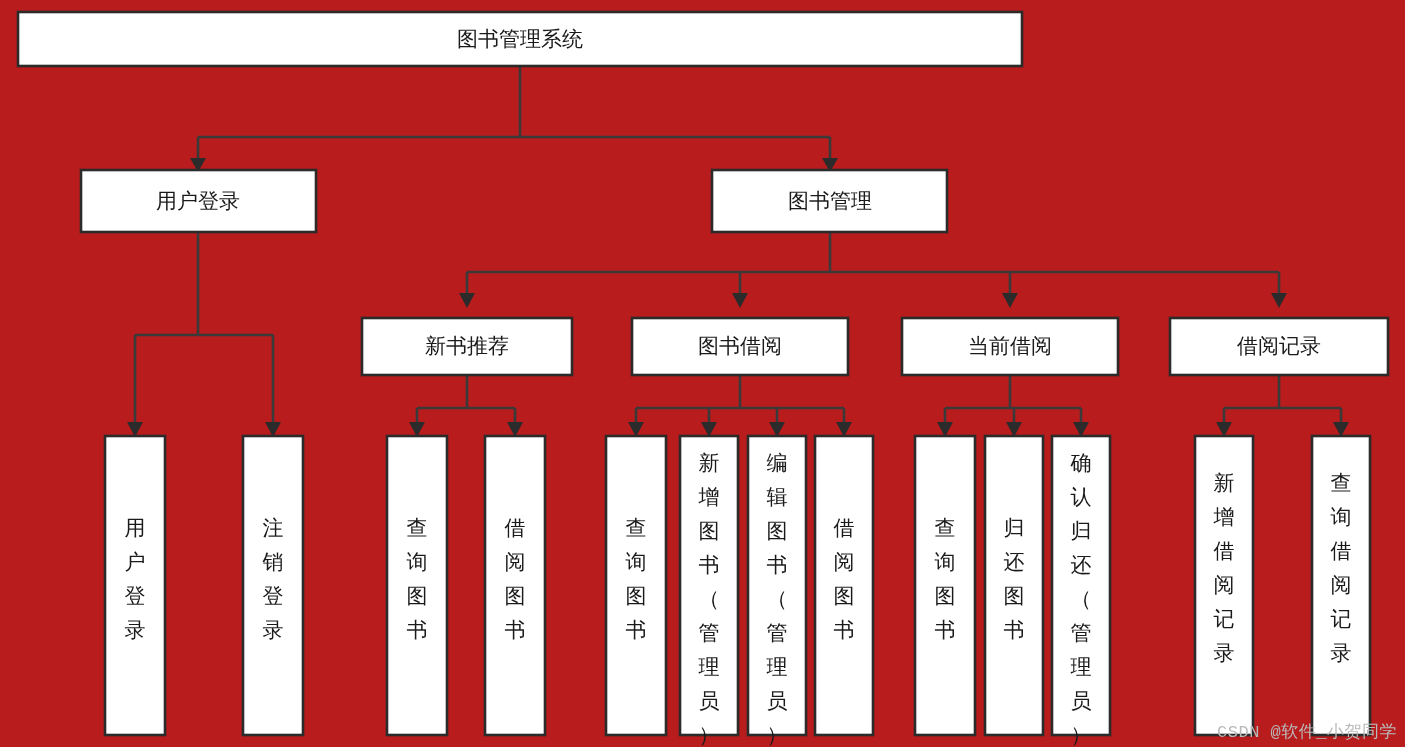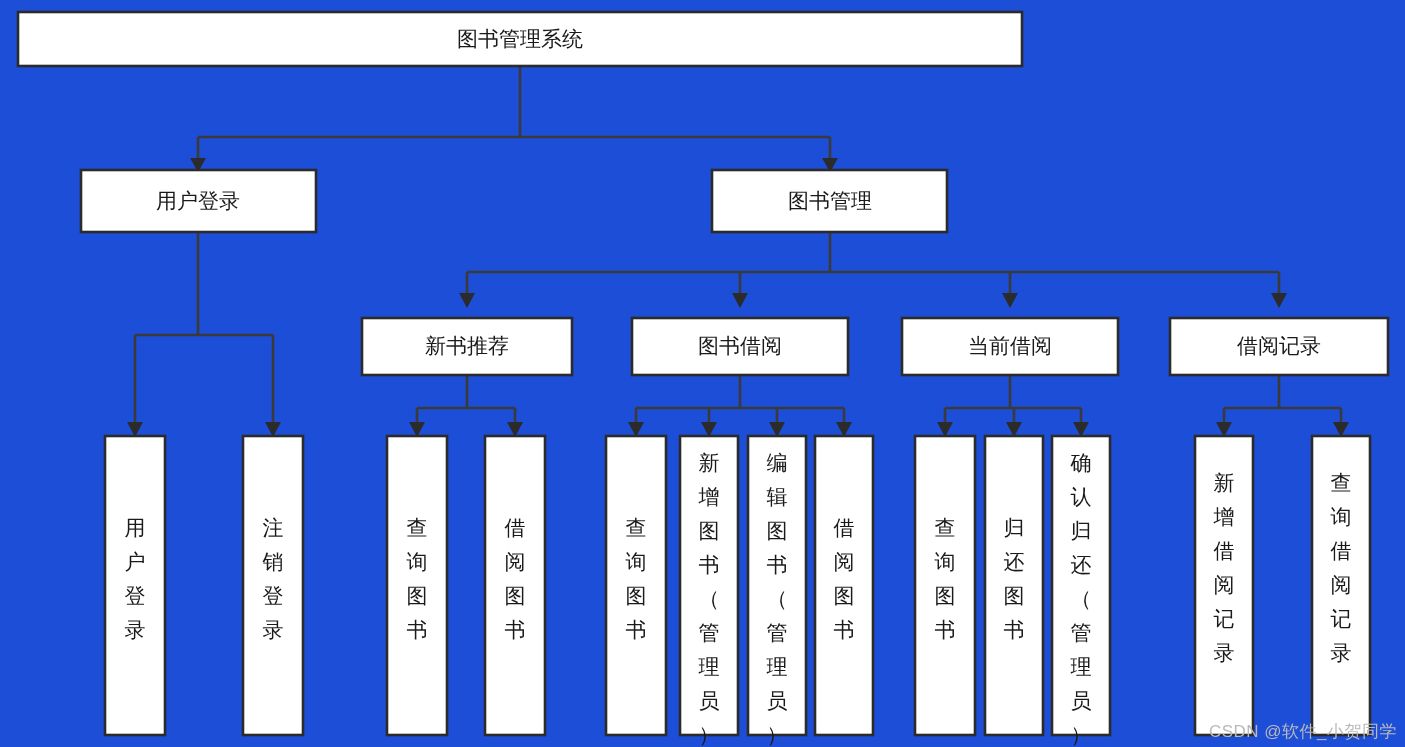--- a/index.html
+++ b/index.html
@@ -10,21 +10,21 @@
   body {
     width: 1405px;
     height: 747px;
     overflow: hidden;
     font-family: "DejaVu Sans", "Liberation Sans", sans-serif;
   }
   #chart-root {
     position: relative;
     width: 1405px;
     height: 747px;
-    background: #1d4ed8;
+    background: #b91c1c;
   }
   svg.diagram {
     position: absolute;
     left: 0;
     top: 0;
     width: 1405px;
     height: 747px;
     display: block;
   }
   .node-box {
@@ -52,21 +52,21 @@
   .node-label-v {
     font-family: "DejaVu Sans", "Liberation Sans", sans-serif;
     font-size: 21px;
     fill: #1a1a1a;
     text-anchor: middle;
   }
   .watermark {
     position: absolute;
     right: 8px;
     bottom: 4px;
-    font-family: Liberation Sans, sans-serif;
+    font-family: Liberation Mono, monospace;
     font-size: 17px;
     color: #b9b9b9;
     letter-spacing: 0.5px;
     white-space: nowrap;
     user-select: none;
   }
 </style>
 </head>
 <body>
 

